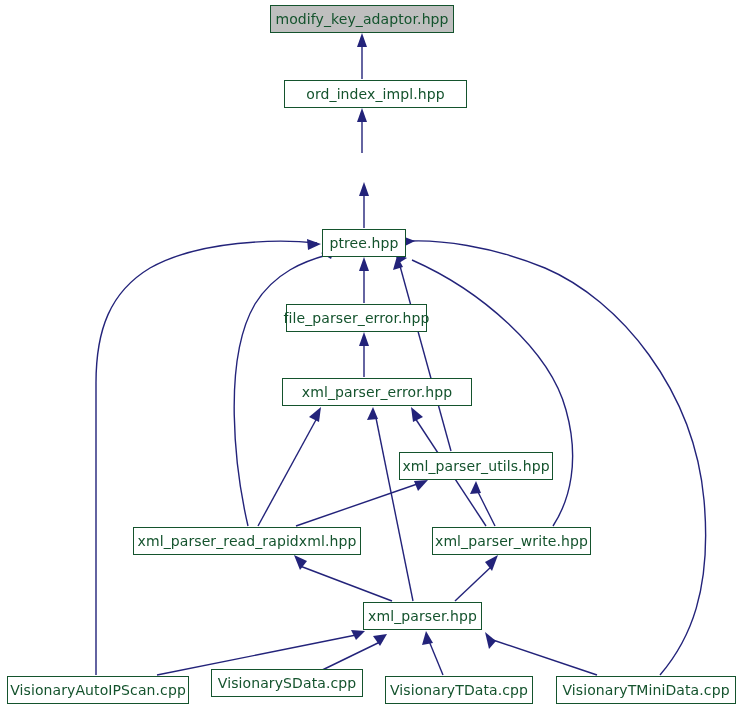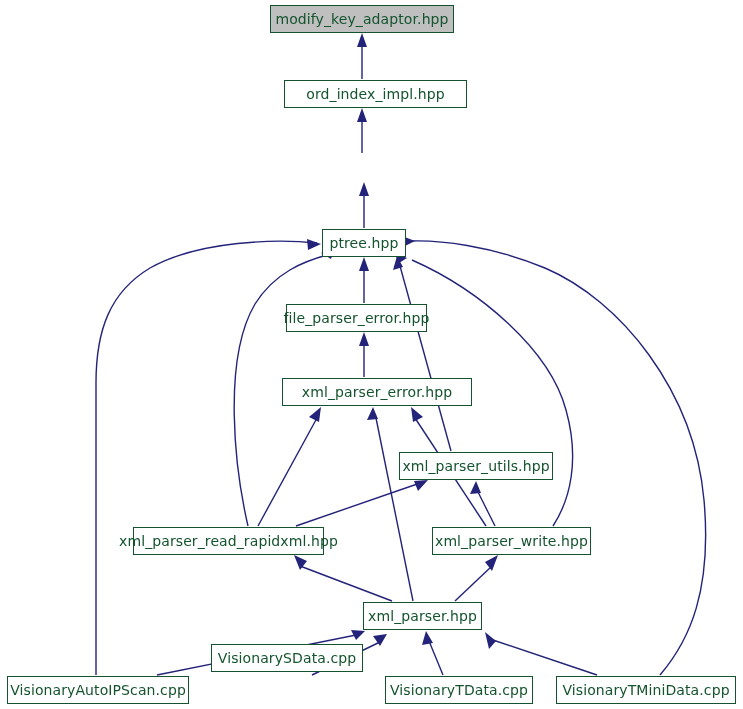--- a/index.html
+++ b/index.html
@@ -153,33 +153,33 @@
   </div>
   <div class="node" style="left: 286px; top: 304px; width: 141px; height: 28px;">
     <span class="node-label">file_parser_error.hpp</span>
   </div>
   <div class="node" style="left: 282px; top: 378px; width: 190px; height: 28px;">
     <span class="node-label">xml_parser_error.hpp</span>
   </div>
   <div class="node" style="left: 399px; top: 452px; width: 154px; height: 28px;">
     <span class="node-label">xml_parser_utils.hpp</span>
   </div>
-  <div class="node" style="left: 133px; top: 527px; width: 191px; height: 28px;">
+  <div class="node" style="left: 133px; top: 527px; width: 228px; height: 28px;">
     <span class="node-label">xml_parser_read_rapidxml.hpp</span>
   </div>
   <div class="node" style="left: 432px; top: 527px; width: 159px; height: 28px;">
     <span class="node-label">xml_parser_write.hpp</span>
   </div>
   <div class="node" style="left: 363px; top: 602px; width: 119px; height: 28px;">
     <span class="node-label">xml_parser.hpp</span>
   </div>
   <div class="node" style="left: 7px; top: 676px; width: 182px; height: 28px;">
     <span class="node-label">VisionaryAutoIPScan.cpp</span>
   </div>
-  <div class="node" style="left: 211px; top: 644px; width: 152px; height: 28px;">
+  <div class="node" style="left: 211px; top: 669px; width: 152px; height: 28px;">
     <span class="node-label">VisionarySData.cpp</span>
   </div>
   <div class="node" style="left: 385px; top: 676px; width: 148px; height: 28px;">
     <span class="node-label">VisionaryTData.cpp</span>
   </div>
   <div class="node" style="left: 556px; top: 676px; width: 180px; height: 28px;">
     <span class="node-label">VisionaryTMiniData.cpp</span>
   </div>
 
 </div>

